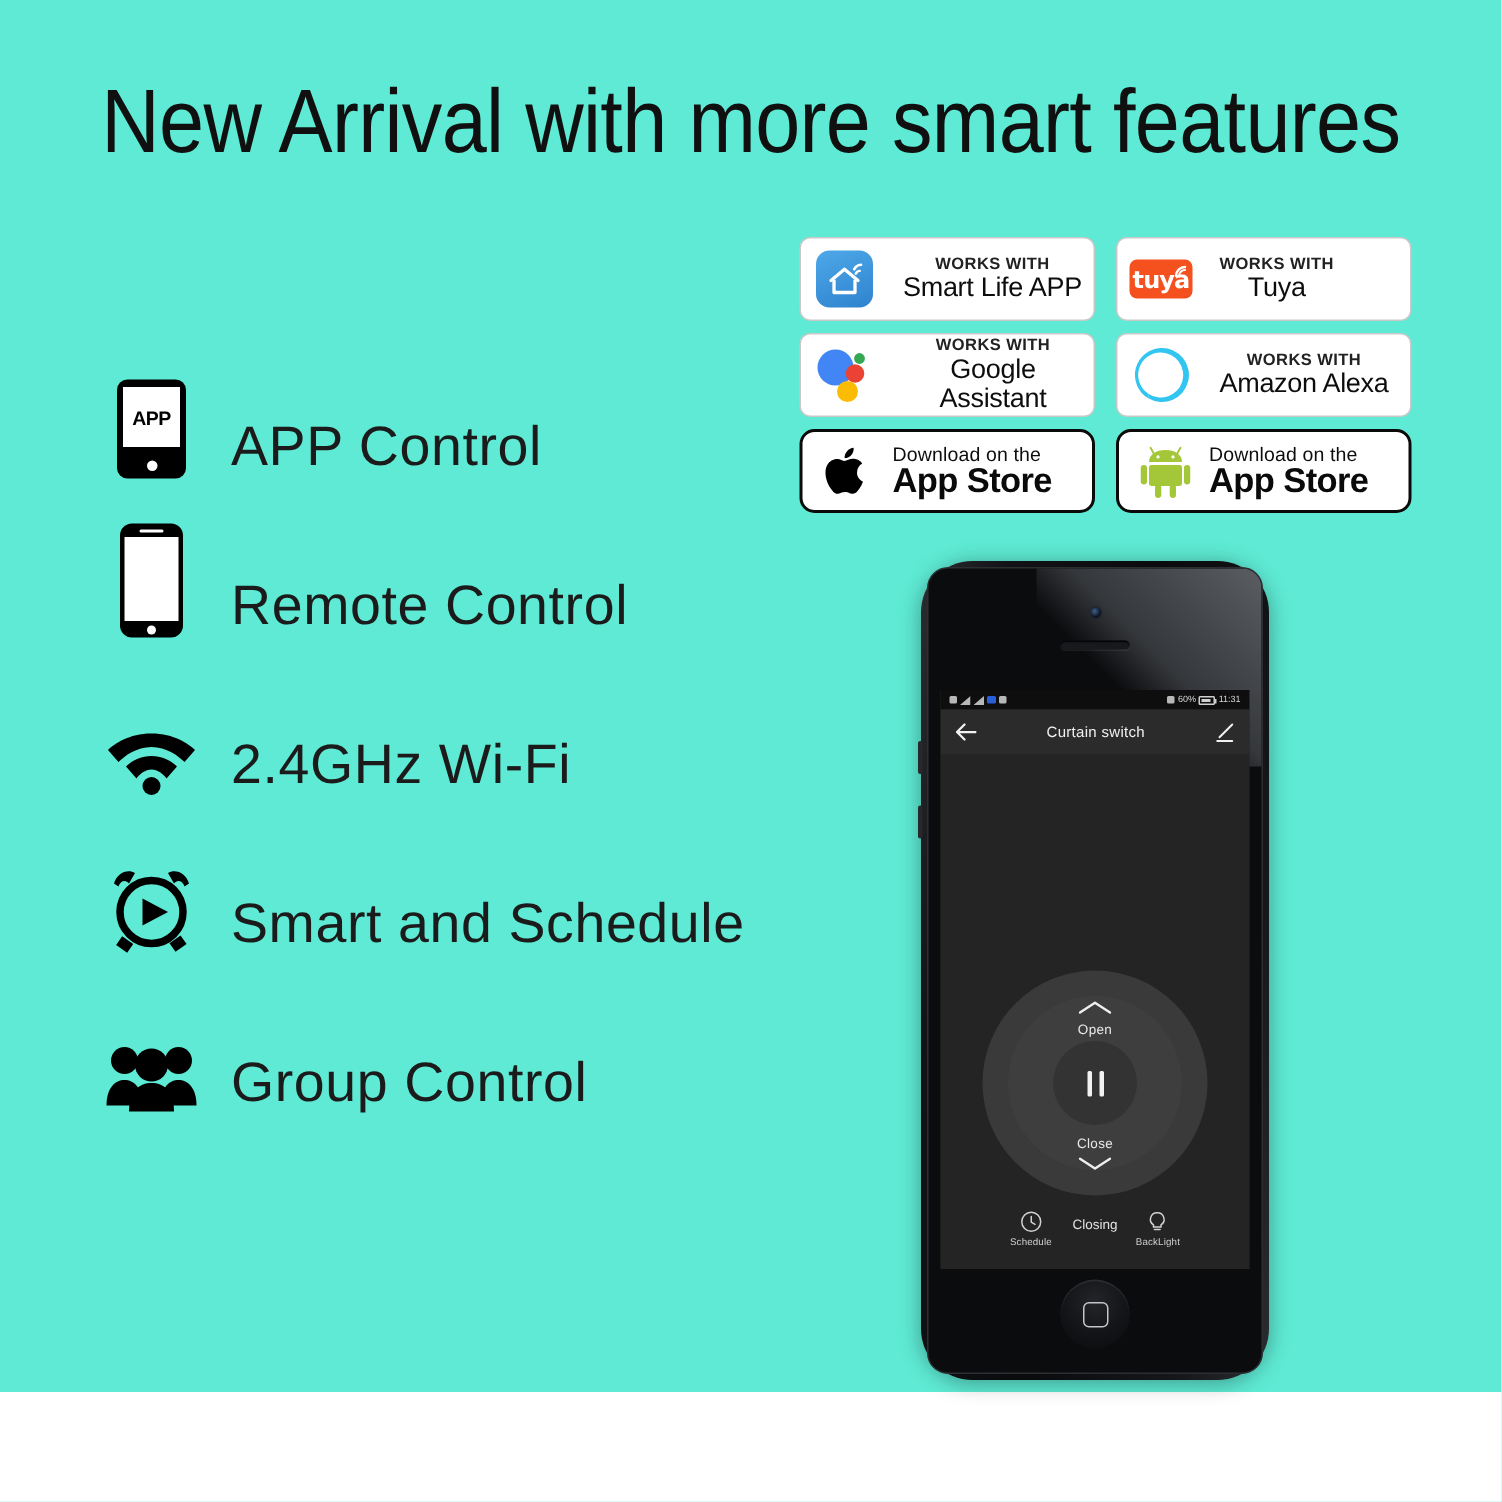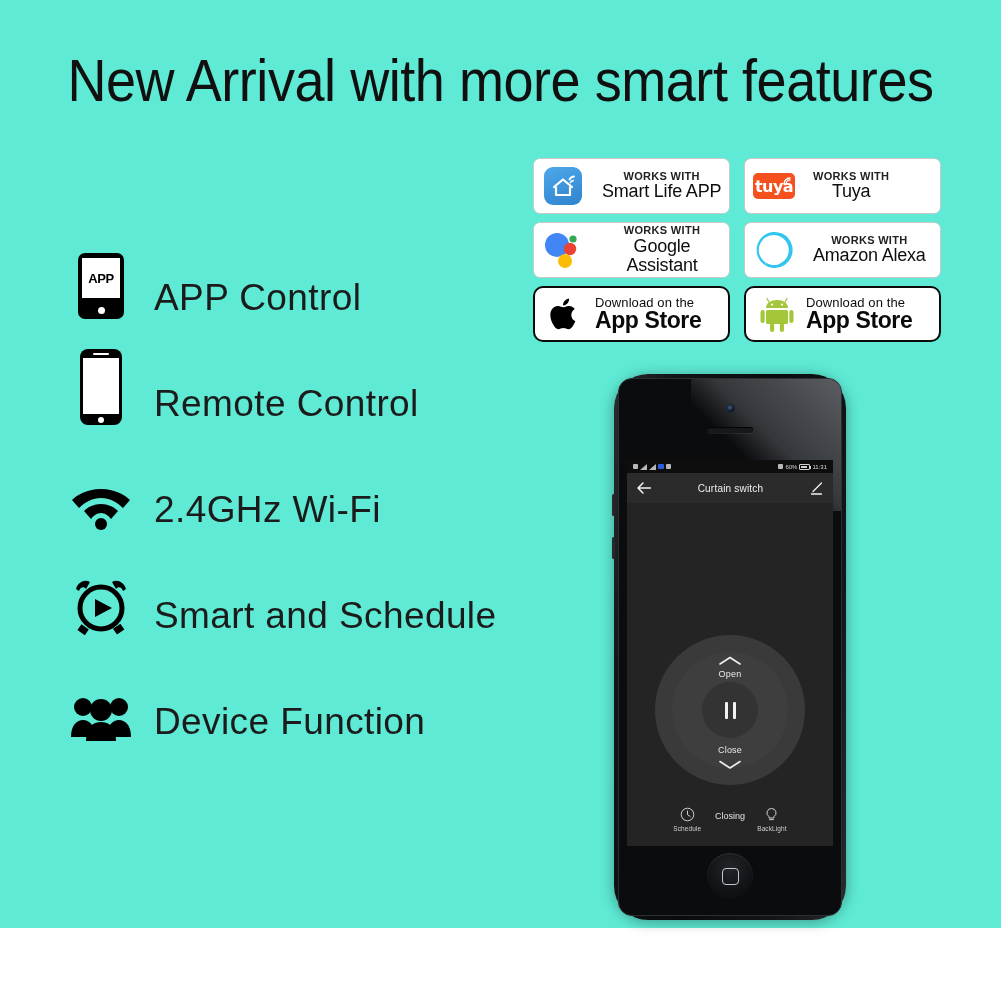--- a/index.html
+++ b/index.html
@@ -123,21 +123,21 @@
   .sb-batt { width:11px; height:6px; border:1px solid #cfcfcf; border-radius:1px; position:relative; }
   .sb-batt::after { content:''; position:absolute; right:-2px; top:1.5px; width:1px; height:3px; background:#cfcfcf; }
   .sb-batt i { position:absolute; left:1px; top:1px; bottom:1px; width:6px; background:#cfcfcf; display:block; }
 
   
   .appbar { height: 30px; background:#2b2b2b; display:flex; align-items:center; padding:0 10px; position:relative; }
   .appbar-title { flex:1; text-align:center; font-size:10px; color:#f0f0f0; letter-spacing:0.2px; }
   .appbody { position:absolute; left:0; right:0; top:43px; bottom:0; background:#242424; }
 
   
-  .dial-wrap { position:absolute; left:50%; top:132px; margin-left:-75px; width:150px; height:150px; }
+  .dial-wrap { position:absolute; left:50%; top:144px; margin-left:-75px; width:150px; height:150px; }
   .dial-outer { position:absolute; inset:0; border-radius:50%; background:#3a3a3a; }
   .dial-mid { position:absolute; left:17px; top:17px; width:116px; height:116px; border-radius:50%; background:#3e3e3e; }
   .dial-center { position:absolute; left:50%; top:50%; width:56px; height:56px; margin:-28px 0 0 -28px;
     border-radius:50%; background:#333333; display:flex; align-items:center; justify-content:center; gap:5px; }
   .pause-bar { width:3px; height:17px; background:#f2f2f2; border-radius:1px; }
   .dial-open { position:absolute; left:0; right:0; top:16px; text-align:center; }
   .dial-close { position:absolute; left:0; right:0; bottom:12px; text-align:center; }
   .dial-lbl { font-size:9px; color:#e8e8e8; letter-spacing:0.2px; }
   .status-line { position:absolute; left:0; right:0; top:308px; text-align:center; font-size:9px; color:#e2e2e2; }
 
@@ -208,21 +208,21 @@
       <div class="feature-ico">
         <svg class="svgico" width="62" height="50" viewBox="0 0 62 50">
           <circle cx="13" cy="14" r="9" fill="#000"></circle>
           <path d="M1 44 C1 32 7 27 13 27 C19 27 25 32 25 44 Z" fill="#000"></path>
           <circle cx="49" cy="14" r="9" fill="#000"></circle>
           <path d="M37 44 C37 32 43 27 49 27 C55 27 61 32 61 44 Z" fill="#000"></path>
           <circle cx="31" cy="17" r="11" fill="#000"></circle>
           <path d="M16 48 C16 34 23 29 31 29 C39 29 46 34 46 48 Z" fill="#000"></path>
         </svg>
       </div>
-      <div class="feature-label">Device Function</div>
+      <div class="feature-label">Group Control</div>
     </div>
 
   </div>
 
   <div class="badges">
 
     <div class="badge-row">
       <div class="badge">
         <div class="badge-logo">
           <div class="sl-tile">

